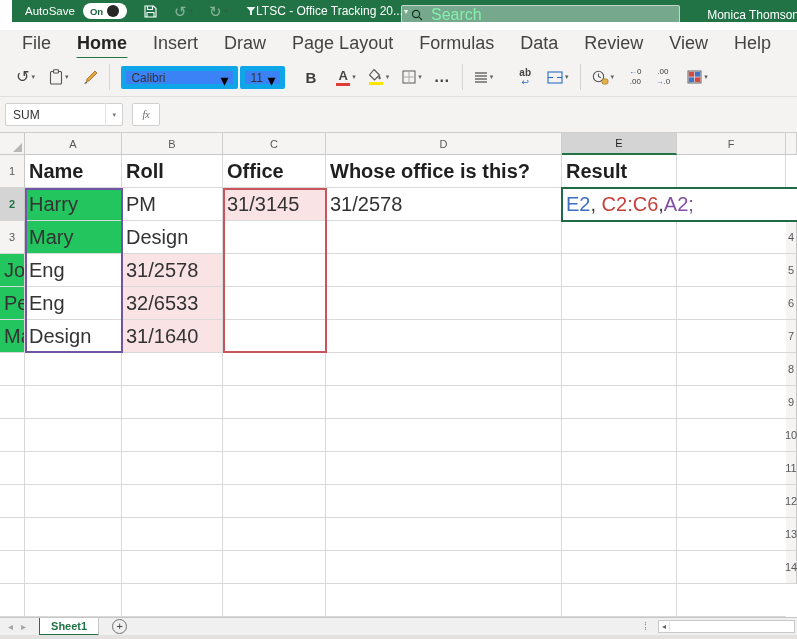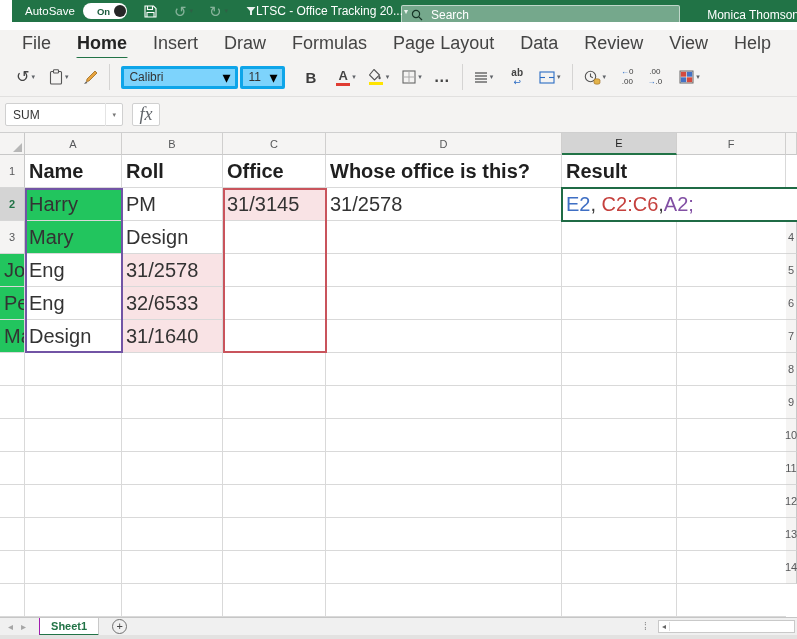--- a/index.html
+++ b/index.html
@@ -4,64 +4,64 @@
 <style>
   * { margin:0; padding:0; box-sizing:border-box; }
   body { font-family:"Liberation Sans","DejaVu Sans",sans-serif; background:#888; }
   .app { position:relative; width:797px; height:639px; background:#fff; overflow:hidden; }
 
   
   .titlebar { position:absolute; top:0; left:12px; width:797px; height:22px; background:#217346; display:flex; align-items:center; color:#fff; }
   .tb-left { display:flex; align-items:center; gap:8px; padding-left:13px; }
   .autosave-label { font-size:11.5px; }
   .autosave-pill { width:44px; height:16px; background:#fff; border-radius:9px; display:flex; align-items:center; cursor:pointer; }
-  .autosave-on { font-size:9.5px; color:#1b5c3c; font-weight:bold; margin-left:14px; }
+  .autosave-on { font-size:9.5px; color:#1b5c3c; font-weight:bold; margin-left:7px; }
   .autosave-knob { width:12px; height:12px; border-radius:50%; background:#262626; margin-left:4px; }
   .tb-icon { color:#fff; font-size:15px; line-height:1; }
   .tb-dim { opacity:.45; }
   .chev { font-size:7px; color:inherit; opacity:.85; margin-left:1px; }
   .doc-title { display:flex; align-items:center; gap:0; font-size:12px; margin-left:6px; white-space:nowrap; }
   .search-box { position:absolute; left:389px; top:5px; width:279px; height:20px; background:rgba(255,255,255,.38); border:1px solid rgba(255,255,255,.55); border-radius:2px; display:flex; align-items:center; gap:8px; padding-left:9px; cursor:text; }
-  .search-box span { font-size:12px; color:#ffffff; }
+  .search-box span { font-size:16px; color:#86efac; }
   .user-name { position:absolute; right:10px; top:0; height:30px; display:flex; align-items:center; font-size:12px; color:#fff; }
 
   
   .ribbon-tabs { position:absolute; top:30px; left:0; width:797px; height:28px; background:#f4f3f2; display:flex; align-items:center; padding-left:9px; }
   .rtab { font-size:18px; color:#444; padding:6px 13px 7px 13px; cursor:pointer; position:relative; white-space:nowrap; }
   .rtab.active { color:#242424; font-weight:bold; }
   .rtab.active::after { content:""; position:absolute; left:12px; right:12px; bottom:1px; height:3px; background:#217346; border-radius:2px; }
 
   
   .toolbar { position:absolute; top:58px; left:0; width:797px; height:39px; background:#f4f3f2; border-bottom:1px solid #e1e0df; display:flex; align-items:center; padding-left:12px; }
   .tbtn { display:flex; align-items:center; gap:2px; padding:4px 4px; color:#444; cursor:pointer; }
   .tbtn .chev2 { font-size:7px; color:#5f6368; }
   .glyph { font-size:16px; color:#444; line-height:1; }
   .sep { width:1px; height:26px; background:#d5d4d3; margin:0 7px; }
-  .combo { height:23px; background:#7dd3fc; border:3px solid #0ea5e9; border-radius:2px; display:flex; align-items:center; justify-content:space-between; padding:0 5px; cursor:pointer; }
+  .combo { height:23px; background:#3b82f6; border:5px solid #0ea5e9; border-radius:2px; display:flex; align-items:flex-start; justify-content:space-between; padding:0 5px; cursor:pointer; }
   .combo-font { width:117px; margin-left:4px; }
   .combo-size { width:45px; margin-left:2px; }
   .combo span.val { font-size:12px; color:#333; }
   .bold-btn { font-weight:bold; font-size:15px; color:#3c3c3c; padding:3px 8px; cursor:pointer; }
   .fontcolor { display:flex; flex-direction:column; align-items:center; line-height:1; }
   .fontcolor .a { font-size:13px; font-weight:bold; color:#444; }
   .fontcolor .bar { width:14px; height:3px; margin-top:1px; }
   .bar-red { background:#e03c32; }
   .bar-yellow { background:#ffe400; }
   .mini2 { display:flex; flex-direction:column; align-items:center; font-size:8px; line-height:1.2; color:#3c3c3c; cursor:pointer; padding:2px 3px; }
   .blue { color:#2b6cc4; }
   .wrap-ic { display:flex; flex-direction:column; align-items:center; line-height:1; cursor:pointer; }
   .wrap-ic .ab { font-size:10px; color:#444; font-weight:bold; }
   .wrap-ic .ret { font-size:9px; color:#2b6cc4; }
 
   
   .formulabar { position:absolute; top:97px; left:0; width:797px; height:36px; background:#f4f3f2; border-bottom:1px solid #cfcfcf; display:flex; align-items:center; }
   .namebox { margin-left:5px; width:118px; height:23px; background:#fff; border:1px solid #d0d0d0; border-radius:2px; display:flex; align-items:center; }
   .namebox input { flex:1; border:none; outline:none; font-size:12px; color:#333; padding-left:7px; width:85px; font-family:inherit; background:transparent; }
   .namebox .chev3 { font-size:7px; color:#777; padding:0 6px; border-left:1px solid #e4e4e4; line-height:23px; cursor:pointer; }
-  .fxbtn { margin-left:9px; width:28px; height:23px; background:#fff; border:1px solid #d0d0d0; border-radius:2px; display:flex; align-items:center; justify-content:center; font-family:"Liberation Serif","DejaVu Serif",serif; font-style:italic; font-size:18px; color:#5f6368; cursor:pointer; }
+  .fxbtn { margin-left:9px; width:28px; height:23px; background:#fff; border:1px solid #d0d0d0; border-radius:2px; display:flex; align-items:center; justify-content:center; font-family:"Liberation Serif","DejaVu Serif",serif; font-style:italic; font-size:10px; color:#5f6368; cursor:pointer; }
   .formula-field { margin-left:6px; flex:1; height:23px; background:#fff; border:1px solid #d0d0d0; border-right:none; display:flex; align-items:center; }
   .formula-field input { width:100%; border:none; outline:none; font-size:12px; color:#333; padding-left:7px; font-family:inherit; background:transparent; }
 
   
   .grid-wrap { position:absolute; top:133px; left:0; width:797px; height:484px; background:#fff; }
   .grid { display:grid; grid-template-columns:25px 97px 101px 103px 236px 115px 109px 11px; grid-template-rows:22px repeat(14,33px); }
   .colhdr { background:#f5f4f3; border-right:1px solid #d0cfce; border-bottom:1px solid #c8c8c8; display:flex; align-items:center; justify-content:center; font-size:11px; color:#57585a; cursor:pointer; }
   .colhdr.active { background:#d4d4d4; border-bottom:2px solid #217346; color:#1e1e1e; }
   .corner { background:#f5f4f3; border-right:1px solid #c8c8c8; border-bottom:1px solid #c8c8c8; position:relative; cursor:pointer; }
   .corner::after { content:""; position:absolute; right:2px; bottom:2px; width:0; height:0; border-left:9px solid transparent; border-bottom:9px solid #b7b7b7; }
@@ -131,22 +131,22 @@
       <span>Search</span>
     </div>
     <div class="user-name">Monica Thomson</div>
   </div>
 
   <div class="ribbon-tabs">
     <span class="rtab">File</span>
     <span class="rtab active">Home</span>
     <span class="rtab">Insert</span>
     <span class="rtab">Draw</span>
+    <span class="rtab">Page Layout</span>
     <span class="rtab">Formulas</span>
-    <span class="rtab">Page Layout</span>
     <span class="rtab">Data</span>
     <span class="rtab">Review</span>
     <span class="rtab">View</span>
     <span class="rtab">Help</span>
   </div>
 
   <div class="toolbar">
     <span class="tbtn">
       <span class="glyph">↺</span>
       <span class="chev2">▾</span>
@@ -205,21 +205,21 @@
     <span class="sep"></span>
     <span class="tbtn">
       <svg width="14" height="12" viewBox="0 0 14 12">
           <line x1="1" y1="2" x2="13" y2="2" stroke="#555" stroke-width="1.3"></line>
           <line x1="1" y1="5" x2="13" y2="5" stroke="#555" stroke-width="1.3"></line>
           <line x1="1" y1="8" x2="13" y2="8" stroke="#555" stroke-width="1.3"></line>
           <line x1="1" y1="11" x2="13" y2="11" stroke="#555" stroke-width="1.3"></line>
         </svg>
       <span class="chev2">▾</span>
     </span>
-    <span class="wrap-ic" style="margin-left:14px;">
+    <span class="wrap-ic" style="margin-left:22px;">
       <span class="ab">ab</span>
       <span class="ret">↩</span>
     </span>
     <span class="tbtn" style="margin-left:12px;">
       <svg width="16" height="13" viewBox="0 0 16 13">
           <rect x="1" y="1" width="14" height="11" fill="none" stroke="#2b6cc4" stroke-width="1.1"></rect>
           <line x1="1" y1="6.5" x2="6" y2="6.5" stroke="#2b6cc4" stroke-width="1.1"></line>
           <line x1="10" y1="6.5" x2="15" y2="6.5" stroke="#2b6cc4" stroke-width="1.1"></line>
         </svg>
       <span class="chev2">▾</span>

